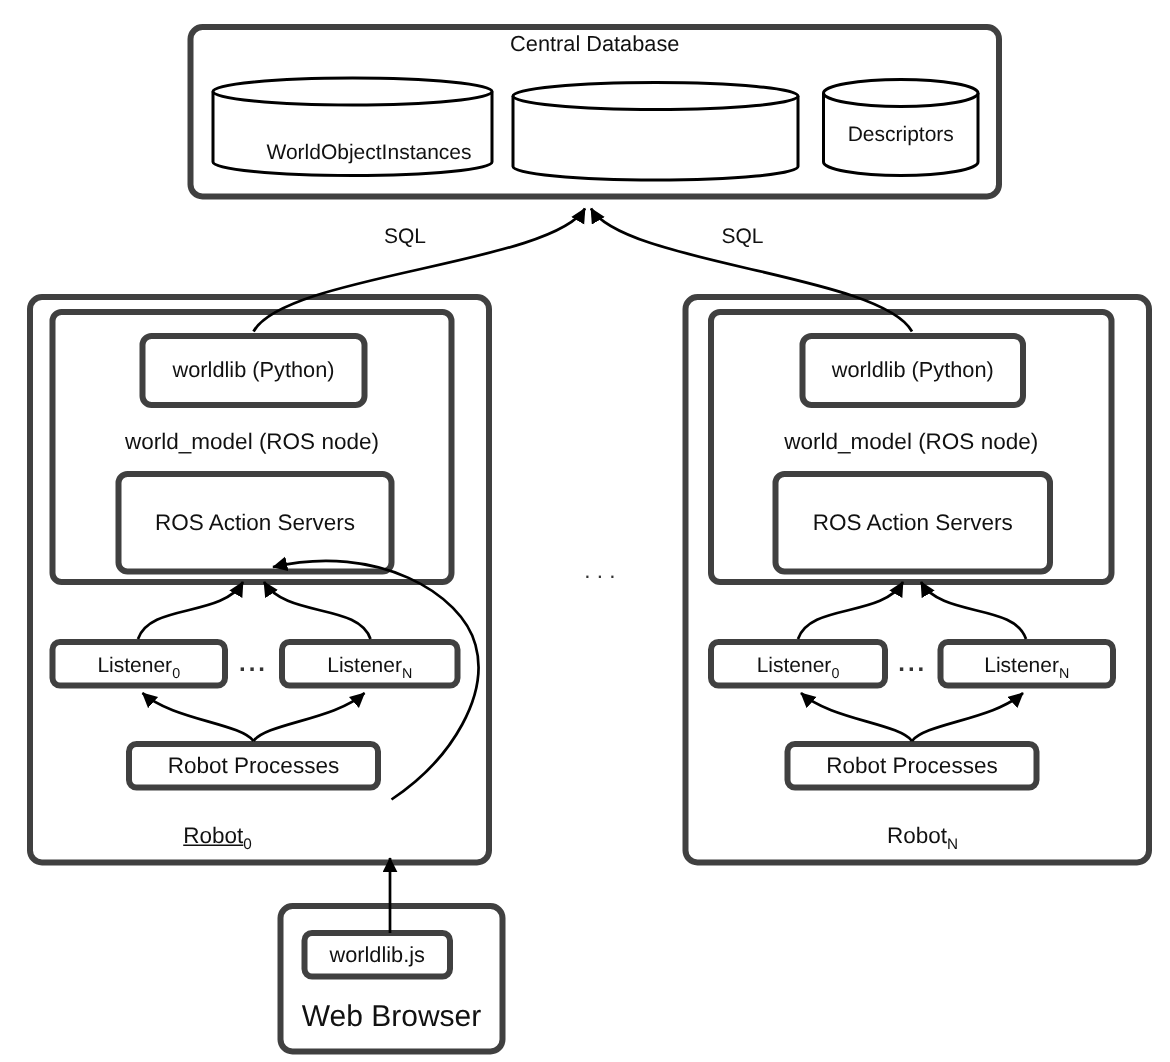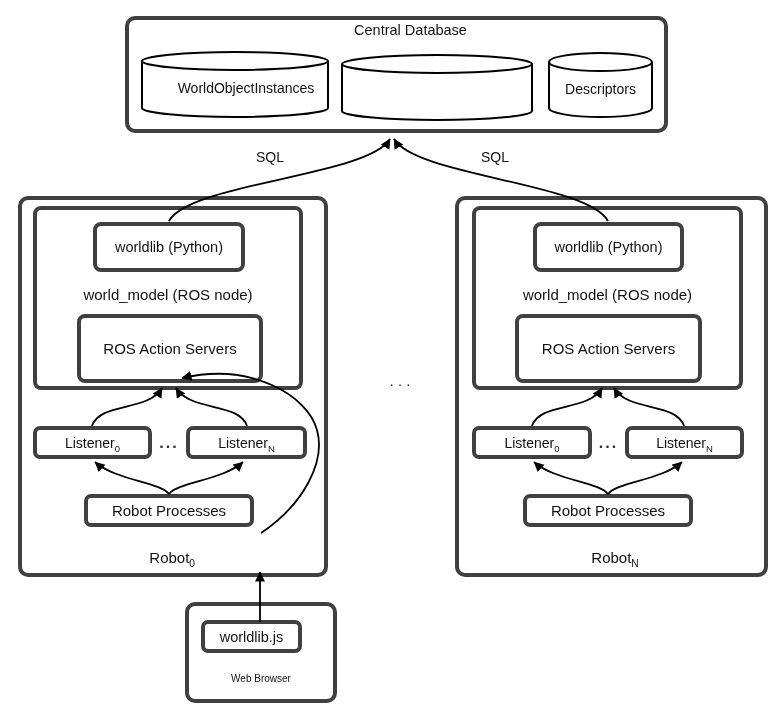--- a/index.html
+++ b/index.html
@@ -12,32 +12,32 @@
     border-radius:8px; background:transparent;
     display:flex; align-items:center; justify-content:center;
     font-size:14.5px; z-index:1;
   }
   .box.outer { border-radius:10px; z-index:0; }
   .box.small { border-radius:7px; }
   .lbl {
     position:absolute; display:flex; align-items:center; justify-content:center;
     font-size:14.5px; z-index:4; white-space:nowrap;
   }
-  .lbl.right-align { justify-content:flex-end; }
+  .lbl.right-align { justify-content:center;text-decoration:underline; }
   sub { font-size:0.68em; line-height:0; }
   .dots { font-size:16px; letter-spacing:2px; font-weight:bold; color:#333; }
   .middots { font-size:15px; color:#333; }
   svg.layer { position:absolute; left:0; top:0; pointer-events:none; }
   #shapes { z-index:2; }
   #wires  { z-index:5; }
 
   
   #db-box        { left:125px; top:16px;  width:543px; height:117px; align-items:flex-start; }
-  #db-title      { left:125px; top:21px;  width:543px; height:18px;padding-left:14px; }
-  #cyl1-label    { left:142px; top:67px;  width:208px; height:42px; font-size:14px;text-align:right; }
+  #db-title      { left:125px; top:21px;  width:543px; height:18px; }
+  #cyl1-label    { left:142px; top:80px;  width:208px; height:42px; font-size:14px;text-align:right; }
   #cyl2-label    { left:342px; top:71px;  width:190px; height:42px; font-size:14px; }
   #cyl3-label    { left:549px; top:68px;  width:103px; height:42px; font-size:14px; }
 
   #sql-left      { left:240px; top:148px; width:60px;  height:18px; font-size:14px; }
   #sql-right     { left:465px; top:148px; width:60px;  height:18px; font-size:14px; }
 
   #robot-left-box  { left:18px;  top:196px; width:310px; height:381px; }
   #robot-right-box { left:455px; top:196px; width:313px; height:381px; }
 
   #wm-left-box   { left:33px;  top:206px; width:270px; height:184px; }
@@ -61,21 +61,21 @@
   #rp-right      { left:523px; top:494px; width:170px; height:33px; font-size:15px; }
 
   #rosbridge-box { left:201px; top:534px; width:119px; height:35px; }
   #robot0-label  { left:95px;  top:547px; width:100px; height:20px; font-size:15px; }
   #robotN-label  { left:560px; top:547px; width:110px; height:20px; font-size:15px; }
 
   #mid-dots      { left:370px; top:370px; width:60px;  height:20px; }
 
   #webbrowser-box { left:185px; top:602px; width:152px; height:101px; border-radius:10px; }
   #worldlibjs-box { left:201px; top:620px; width:101px; height:33px; }
-  #webbrowser-label { left:185px; top:668px; width:152px; height:20px; font-size:10px; }
+  #webbrowser-label { left:185px; top:668px; width:152px; height:20px; font-size:20px; }
 </style>
 </head>
 <body>
 
 <div class="stage">
 
   <svg id="shapes" class="layer" width="780" height="708" viewBox="0 0 780 708">
     <g fill="#ffffff" stroke="#000000" stroke-width="2">
       <path d="M 142 61 L 142 108 A 93 9 0 0 0 328 108 L 328 61"></path>
       <ellipse cx="235" cy="61" rx="93" ry="9"></ellipse>

